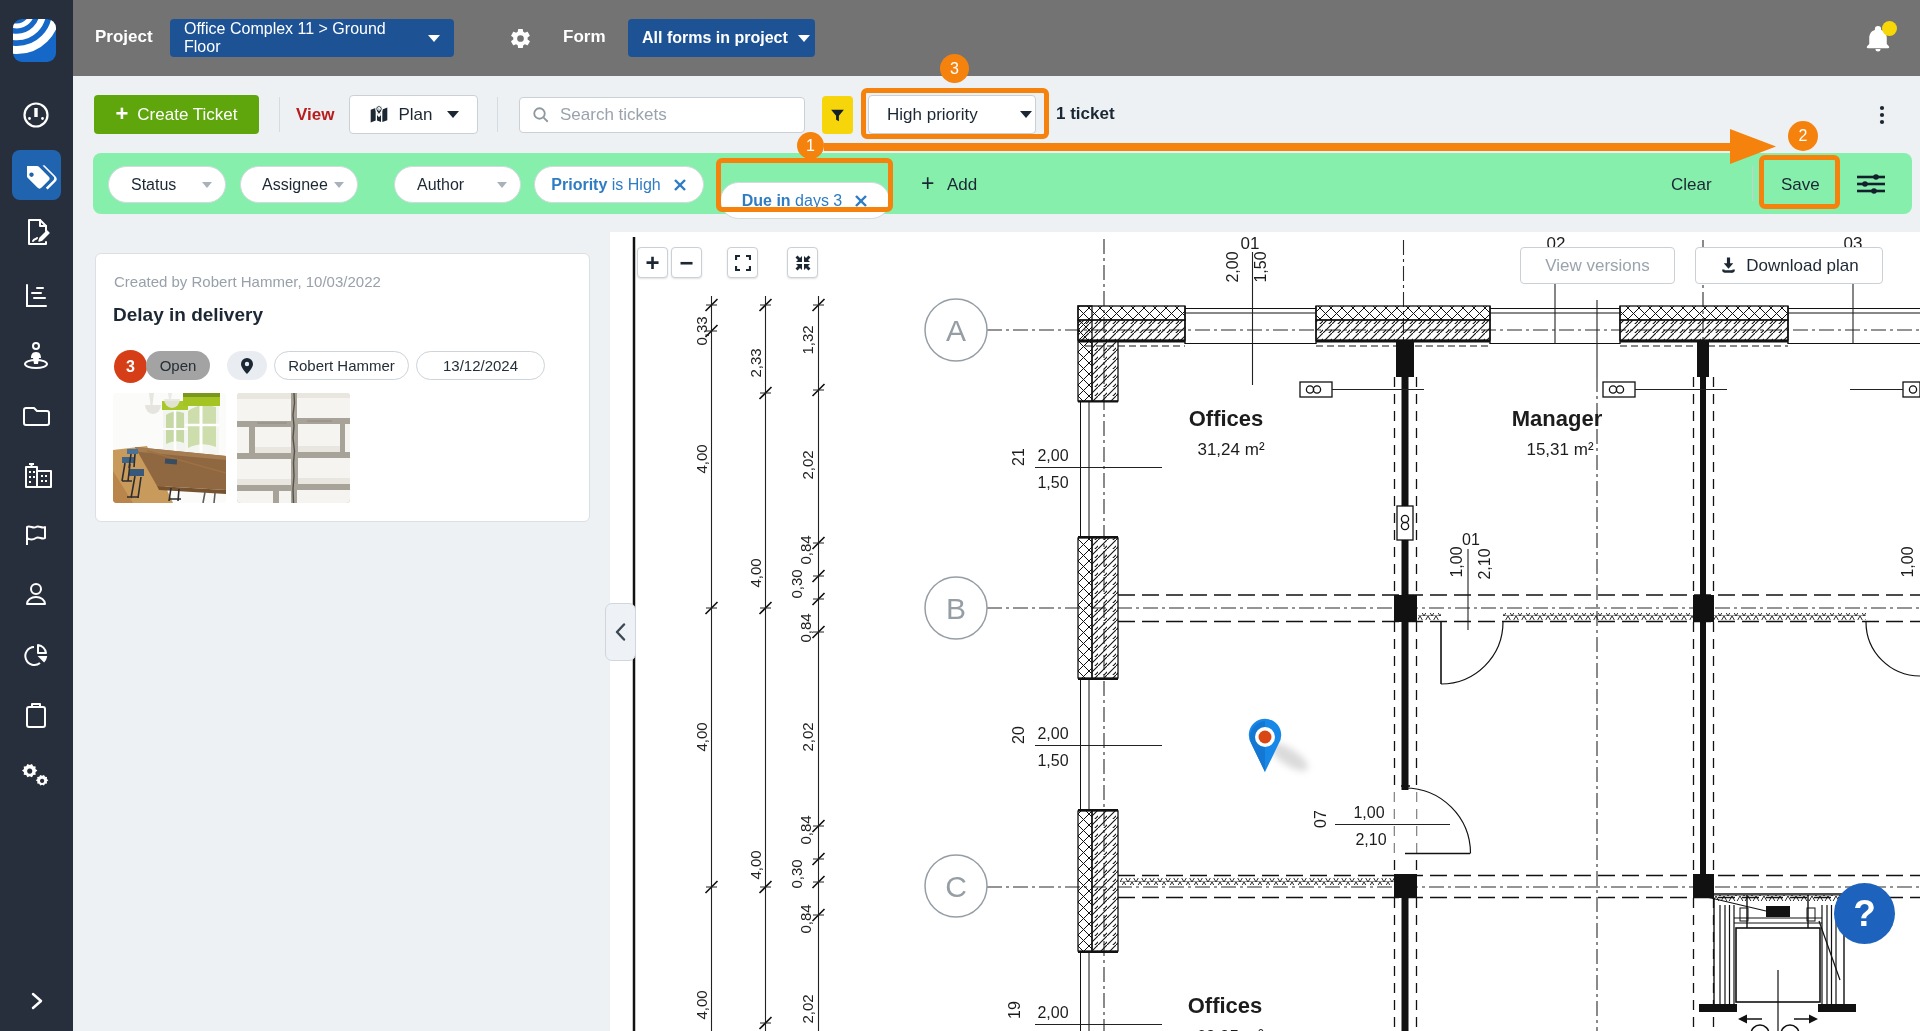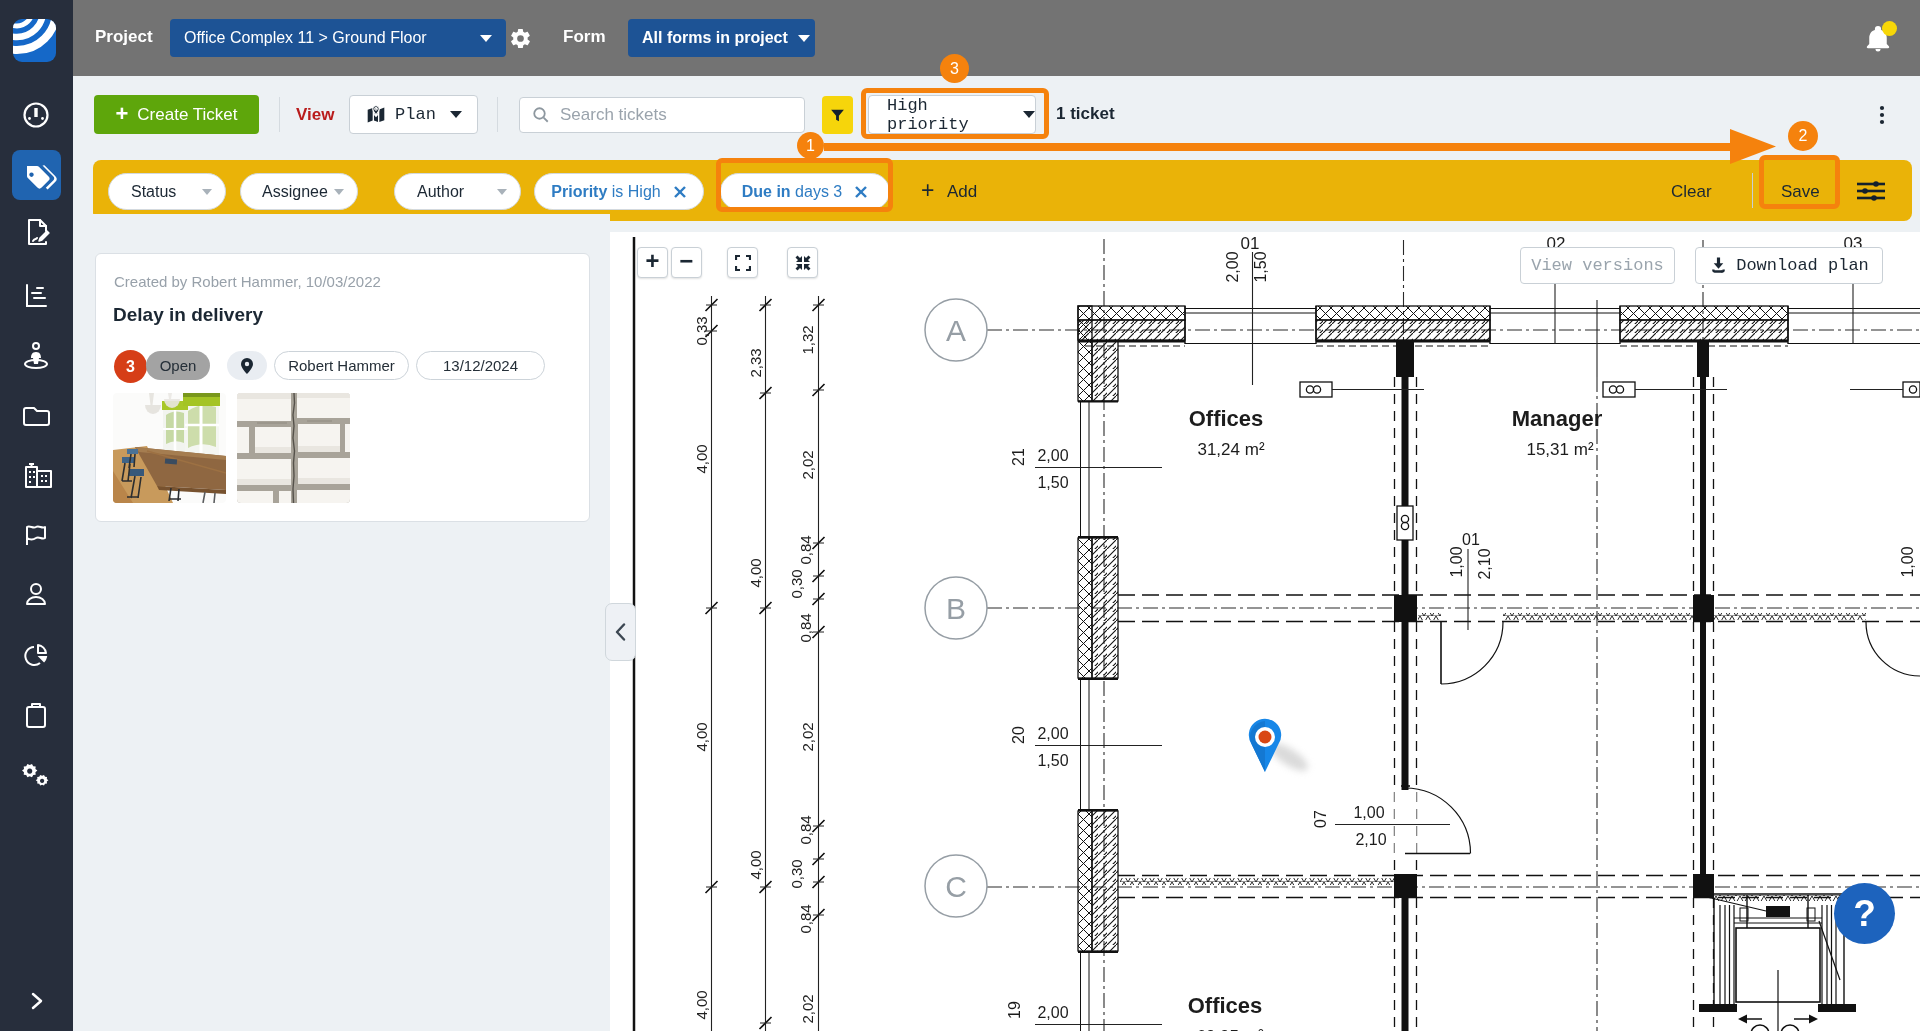--- a/index.html
+++ b/index.html
@@ -6,35 +6,35 @@
 html,body { width:1920px; height:1031px; overflow:hidden; font-family:"Liberation Sans", sans-serif; background:#edf1f4; }
 .abs { position:absolute; }
 #topbar { position:absolute; left:73px; top:0; width:1847px; height:76px; background:#737373; }
 #sidebar { position:absolute; left:0; top:0; width:73px; height:1031px; background:#272e3c; z-index:5; }
 #plan { position:absolute; left:610px; top:232px; width:1310px; height:799px; background:#ffffff; }
 #panel { position:absolute; left:73px; top:214px; width:537px; height:817px; background:#edf1f4; }
 .tb-dd { position:absolute; top:19px; height:38px; background:#1d5395; border-radius:4px; color:#fff; font-size:16px; display:flex; align-items:center; padding:0 14px; }
 .caret { display:inline-block; width:0; height:0; border-left:6px solid transparent; border-right:6px solid transparent; border-top:7px solid currentColor; }
 .caret-sm { display:inline-block; width:0; height:0; border-left:5px solid transparent; border-right:5px solid transparent; border-top:6px solid currentColor; }
 #row2 { position:absolute; left:73px; top:76px; width:1847px; height:77px; background:#edf1f4; }
-.btn { position:absolute; background:#fff; border:1px solid #c9d0d6; border-radius:4px; display:flex; align-items:center; justify-content:center; font-size:17px; color:#1b2733;font-family:Liberation Mono, monospace; }
-#filterband { position:absolute; left:93px; top:160px; width:1819px; height:61px; background:#eab308; border-radius:8px; }
+.btn { position:absolute; background:#fff; border:1px solid #c9d0d6; border-radius:4px; display:flex; align-items:center; justify-content:center; font-size:17px; color:#1b2733; }
+#filterband { position:absolute; left:93px; top:153px; width:1819px; height:61px; background:#86efac; border-radius:8px; }
 .pill { position:absolute; top:13px; height:37px; background:#fff; border:1px solid #d3d9de; border-radius:19px; display:flex; align-items:center; font-size:16px; color:#1b2733; }
 .bluetxt { color:#2e7cc3; }
 .obadge { position:absolute; border-radius:50%; background:#f5820d; color:#fff; display:flex; align-items:center; justify-content:center; font-size:16px; z-index:30; }
 .oring { position:absolute; border:5px solid #f5820d; border-radius:6px; z-index:25; }
 #card { position:absolute; left:95px; top:253px; width:495px; height:269px; background:#fff; border:1px solid #dbe0e5; border-radius:6px; }
 .cpill { position:absolute; top:97px; height:29px; border-radius:15px; display:flex; align-items:center; justify-content:center; font-size:15px; color:#252f38; }
 svg text { font-family:"Liberation Sans", sans-serif; }
 </style>
 </head>
 <body>
 <div id="topbar">
   <div class="abs" style="left:22px;top:27px;color:#fff;font-size:17px;font-weight:bold;">Project</div>
-  <div class="tb-dd" style="left:97px;width:336px;justify-content:space-between;">Office Complex 11 &gt; Ground Floor <span class="caret" style="margin-left:12px;"></span></div>
+  <div class="tb-dd" style="left:97px;width:284px;justify-content:space-between;">Office Complex 11 &gt; Ground Floor <span class="caret" style="margin-left:12px;"></span></div>
   <svg class="abs" style="left:436px;top:27px;" width="23" height="23" viewBox="0 0 24 24" fill="#fff">
       <path d="M19.4 13c.04-.32.06-.66.06-1s-.02-.68-.07-1l2.1-1.65c.2-.15.24-.42.12-.64l-2-3.46c-.12-.22-.4-.3-.6-.22l-2.5 1a7.3 7.3 0 0 0-1.7-1l-.4-2.65A.5.5 0 0 0 14 2h-4a.5.5 0 0 0-.5.42l-.4 2.65c-.6.25-1.17.6-1.7 1l-2.5-1c-.22-.08-.48 0-.6.22l-2 3.46c-.13.22-.07.5.12.64L4.5 11c-.05.32-.08.66-.08 1s.03.68.08 1l-2.1 1.65c-.2.15-.25.42-.13.64l2 3.46c.12.22.4.3.6.22l2.5-1c.52.4 1.1.74 1.7 1l.4 2.65a.5.5 0 0 0 .5.42h4a.5.5 0 0 0 .5-.42l.4-2.65c.6-.26 1.17-.6 1.7-1l2.5 1c.22.08.48 0 .6-.22l2-3.46a.5.5 0 0 0-.12-.64L19.4 13zM12 15.5A3.5 3.5 0 1 1 12 8.5a3.5 3.5 0 0 1 0 7z"></path>
     </svg>
   <div class="abs" style="left:490px;top:27px;color:#fff;font-size:17px;font-weight:bold;">Form</div>
   <div class="tb-dd" style="left:555px;width:187px;justify-content:space-between;font-weight:bold;white-space:nowrap;text-align:center;">All forms in project <span class="caret" style="margin-left:10px;"></span></div>
   <svg class="abs" style="left:1790px;top:24px;" width="30" height="30" viewBox="0 0 24 24">
       <path fill="#fff" d="M12 22a2 2 0 0 0 2-2h-4a2 2 0 0 0 2 2zm7-6v-5c0-3.1-1.6-5.6-4.5-6.3V4a2.5 2.5 0 0 0-5 0v.7C6.7 5.4 5 7.9 5 11v5l-1.7 1.7c-.6.6-.2 1.6.7 1.6h16c.9 0 1.3-1 .7-1.6L19 16z"></path>
     </svg>
   <div class="abs" style="left:1809px;top:21px;width:15px;height:15px;border-radius:50%;background:#f7d708;"></div>
 </div>
@@ -169,21 +169,21 @@
 </div>
 <div id="filterband">
   <div class="pill" style="left:15px;width:118px;justify-content:space-between;padding:0 13px 0 22px;">Status <span class="caret-sm" style="color:#a9b2ba;"></span></div>
   <div class="pill" style="left:147px;width:118px;justify-content:space-between;padding:0 13px 0 21px;">Assignee <span class="caret-sm" style="color:#a9b2ba;"></span></div>
   <div class="pill" style="left:301px;width:127px;justify-content:space-between;padding:0 13px 0 22px;">Author <span class="caret-sm" style="color:#a9b2ba;"></span></div>
   <div class="pill bluetxt" style="left:441px;width:170px;justify-content:center;"><b>Priority</b>&nbsp;is High
     <svg width="14" height="14" viewBox="0 0 14 14" stroke="#2e7cc3" stroke-width="2.4" style="margin-left:12px;">
         <line x1="2" y1="2" x2="12" y2="12"></line>
         <line x1="12" y1="2" x2="2" y2="12"></line>
       </svg></div>
-  <div class="pill bluetxt" style="left:627px;width:170px;justify-content:center;"><b>Due in</b>&nbsp;days 3
+  <div class="pill bluetxt" style="left:627px;width:170px;justify-content:center;margin-top:16px;"><b>Due in</b>&nbsp;days 3
     <svg width="14" height="14" viewBox="0 0 14 14" stroke="#2e7cc3" stroke-width="2.4" style="margin-left:12px;">
         <line x1="2" y1="2" x2="12" y2="12"></line>
         <line x1="12" y1="2" x2="2" y2="12"></line>
       </svg></div>
   <div class="abs" style="left:828px;top:19px;font-size:23px;color:#1b2733;font-weight:400;line-height:23px;">+</div>
   <div class="abs" style="left:854px;top:22px;font-size:17px;color:#1b2733;">Add</div>
   <div class="abs" style="left:1578px;top:22px;font-size:17px;color:#1b2733;">Clear</div>
   <div class="abs" style="left:1659px;top:13px;width:1px;height:35px;background:#c8cfd5;"></div>
   <div class="abs" style="left:1688px;top:22px;font-size:17px;color:#1b2733;">Save</div>
   <svg class="abs" style="left:1764px;top:21px;" width="28" height="20" viewBox="0 0 28 20" stroke="#13202c" stroke-width="2.6" fill="#13202c">

